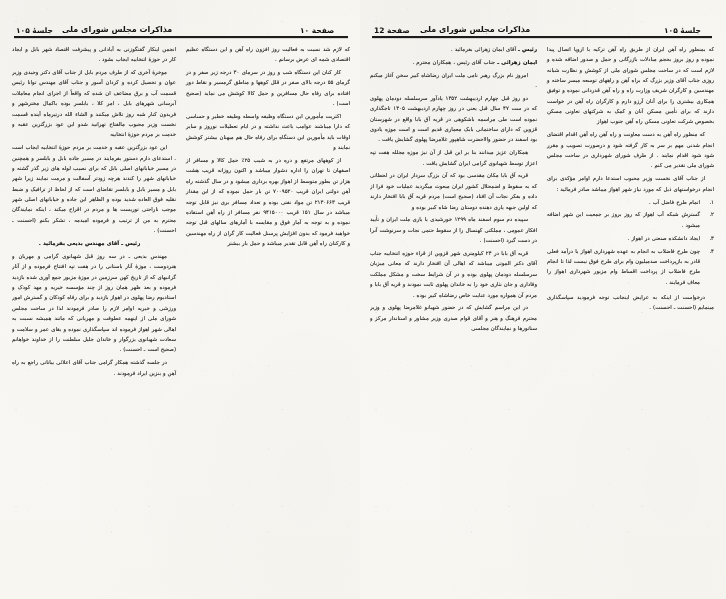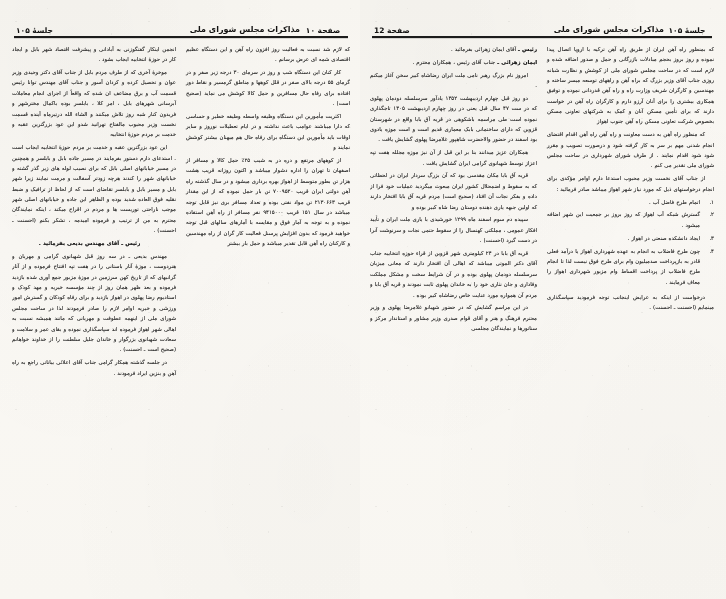--- a/index.html
+++ b/index.html
@@ -49,23 +49,23 @@
   
   .runhead{
     position:relative;
     display:flex;flex-direction:row;align-items:flex-end;
     justify-content:space-between;
     font-size:7.5px;font-weight:bold;color:#141414;
     letter-spacing:.1px;
     padding:0 4px 2px 4px;
     line-height:1.05;
   }
-  .runhead .rh-center{flex:1;text-align:right;font-size:8px;}
+  .runhead .rh-center{flex:1;text-align:left;font-size:8px;}
   .runhead .rh-side{white-space:nowrap;min-width:46px;}
-  .runhead .rh-right{text-align:center;}
+  .runhead .rh-right{text-align:left;}
   .runhead .rh-left{text-align:left;}
   .rule{
     height:1.4px;background:#1d1d1d;margin:0 2px 6px 2px;
     box-shadow:0 .5px 0 rgba(0,0,0,.25);
   }
 
   
   .cols{
     display:flex;flex-direction:row;gap:10px;
     height:545px;overflow:hidden;

